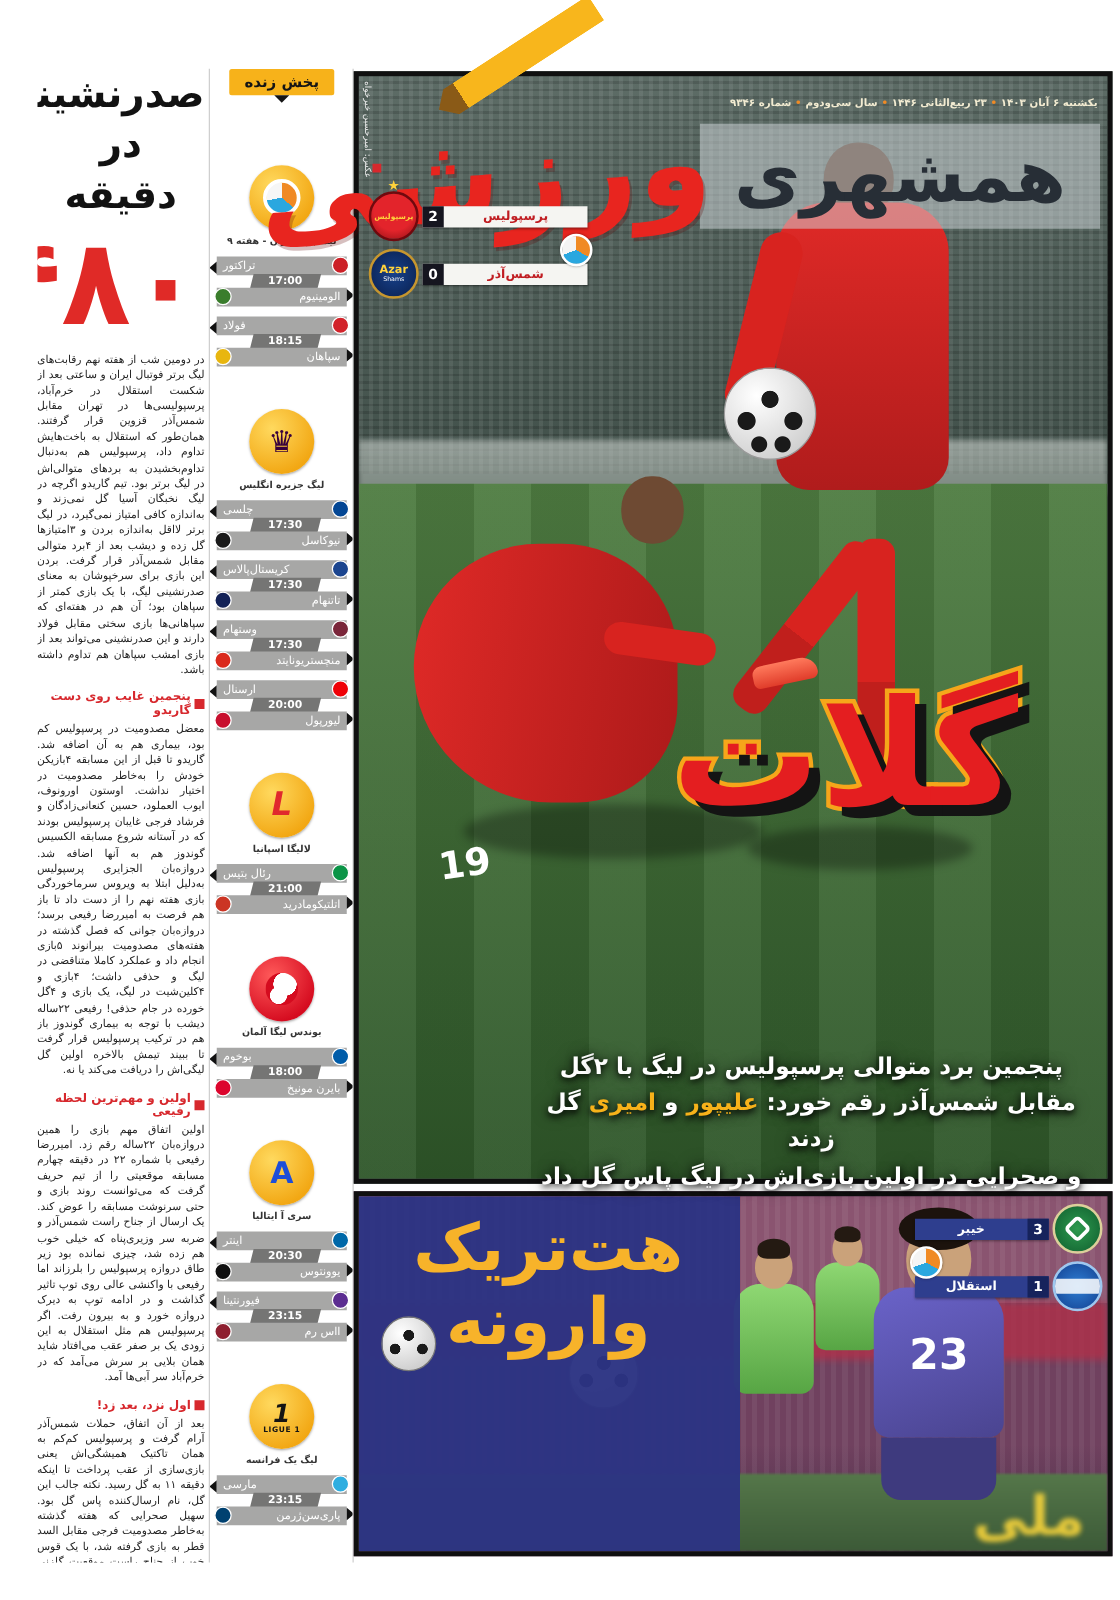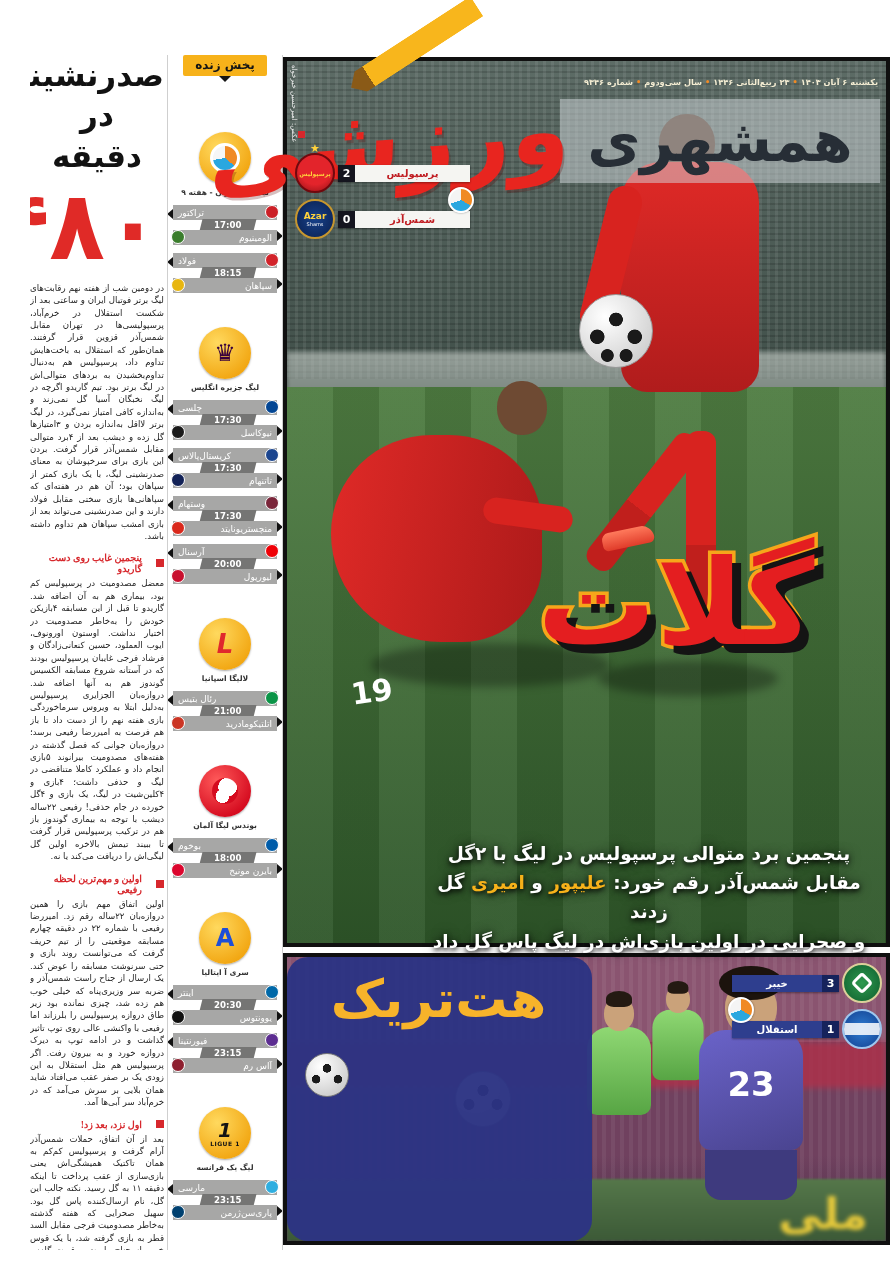--- a/index.html
+++ b/index.html
@@ -8,21 +8,21 @@
   .page { position:relative; width:896px; height:1280px; background:#fff; }
 
   
   .left-col { position:absolute; left:30px; top:55px; width:134px; height:1195px; overflow:hidden; }
   .pinstripes { position:relative; height:46px; background:repeating-linear-gradient(0deg,#fff 0 3px,#e2e2e2 3px 4px); margin-bottom:16px; }
   .kicker-box { position:absolute; right:4px; top:2px; width:40px; height:40px; background:#d7282d; display:flex; align-items:flex-end; justify-content:center; padding-bottom:3px; }
   .kicker-box span { color:#fff; font-size:7px; font-weight:bold; }
   .lede-headline { text-align:center; font-weight:bold; color:#121212; font-size:31px; line-height:1.3; }
   .big-number { text-align:center; color:#e02a27; font-weight:bold; font-size:96px; line-height:1.02; transform:scaleX(.95); margin:2px 0 6px; }
   .lede-body { font-size:8.6px; line-height:12.4px; text-align:justify; color:#222; }
-  .sec-head { color:#d7282d; font-weight:bold; font-size:9.6px; margin:10px 0 3px; display:flex; align-items:center; gap:14px;font-family:Liberation Serif, serif; }
+  .sec-head { color:#d7282d; font-weight:bold; font-size:9.6px; margin:10px 0 3px; display:flex; align-items:center; gap:3px; }
   .sec-head i { display:inline-block; width:8px; height:8px; background:#d7282d; flex:0 0 auto; }
 
   
   .mid-col { position:absolute; left:167px; top:55px; width:116px; height:1195px; border-left:1px solid #cfcfcf; border-right:1px solid #cfcfcf; padding:0 5px; overflow:hidden; }
   .live-badge { position:relative; width:84px; margin:0 auto; background:#f7b21a; color:#151515; font-weight:bold; font-size:12px; text-align:center; padding:3px 0 4px; border-radius:2px; }
   .live-badge::after { content:""; position:absolute; left:50%; bottom:-6px; margin-left:-6px; border-left:6px solid transparent; border-right:6px solid transparent; border-top:6px solid #151515; }
   .league { margin-top:34px; }
   .league.first { margin-top:56px; }
   .league-logo { width:52px; height:52px; margin:0 auto; border-radius:50%; background:radial-gradient(circle at 35% 30%, #ffd95e, #f2a713 75%); display:flex; align-items:center; justify-content:center; box-shadow:0 1px 2px rgba(0,0,0,.35); position:relative; }
   .league-logo .glyph { font-weight:bold; }
@@ -144,21 +144,21 @@
   .eplayer .torso { width:104px; height:120px; border-radius:26px 26px 12px 12px; background:linear-gradient(160deg,#6a63c9,#4a4490); margin:-6px auto 0; position:relative; }
   .eplayer .torso .num { position:absolute; left:50%; top:34px; transform:translateX(-50%); color:#fff; font-weight:bold; font-size:34px; direction:ltr; }
   .eplayer .shorts { width:92px; height:50px; background:#3e3a7e; margin:0 auto; border-radius:0 0 16px 16px; }
   .b-ball { position:absolute; left:28%; top:40%; width:56px; height:56px; border-radius:50%; z-index:3;
     background:
       radial-gradient(circle at 50% 34%, #1a1a1a 12%, transparent 13%),
       radial-gradient(circle at 24% 60%, #1a1a1a 10%, transparent 11%),
       radial-gradient(circle at 76% 60%, #1a1a1a 10%, transparent 11%),
       radial-gradient(circle at 35% 30%, #fff, #cfcfcf 85%);
     border:1px solid #888; }
-  .navy-panel { position:absolute; left:0; top:0; width:305px; height:100%; background:rgba(44,52,131,.97); z-index:4; padding:14px 16px 0 14px;border-radius:21px; }
+  .navy-panel { position:absolute; left:0; top:0; width:305px; height:100%; background:rgba(44,52,131,.97); z-index:4; padding:14px 16px 0 14px; }
   .b-h1, .b-h2 { color:#f7b32a; font-weight:bold; font-size:52px; line-height:1.1; text-align:center; }
   .b-h2 { margin-top:2px; }
   .b-body { margin-top:12px; color:#fff; font-weight:bold; font-size:15.5px; line-height:1.5; text-align:center; }
   .panel-ball { position:absolute; left:18px; top:96px; width:44px; height:44px; border-radius:50%;
     background:
       radial-gradient(circle at 50% 34%, #1a1a1a 12%, transparent 13%),
       radial-gradient(circle at 24% 60%, #1a1a1a 10%, transparent 11%),
       radial-gradient(circle at 76% 60%, #1a1a1a 10%, transparent 11%),
       radial-gradient(circle at 35% 30%, #fff, #c9c9c9 85%);
     border:1px solid #777; }
@@ -482,20 +482,21 @@
       <div class="head"></div>
       <div class="torso">
           <span class="num">23</span>
         </div>
       <div class="shorts"></div>
     </div>
     <div class="b-ball"></div>
 
     <div class="navy-panel">
       <div class="b-h1">هت‌تریک</div>
+      <div class="b-h2">وارونه</div>
       <div class="panel-ball"></div>
     </div>
 
     <div class="score-badge bottom">
       <div class="srow">
         <div class="crest khaybar">
             <span class="inner"></span>
           </div>
         <div class="sbar">
             <span class="snum">3</span>

